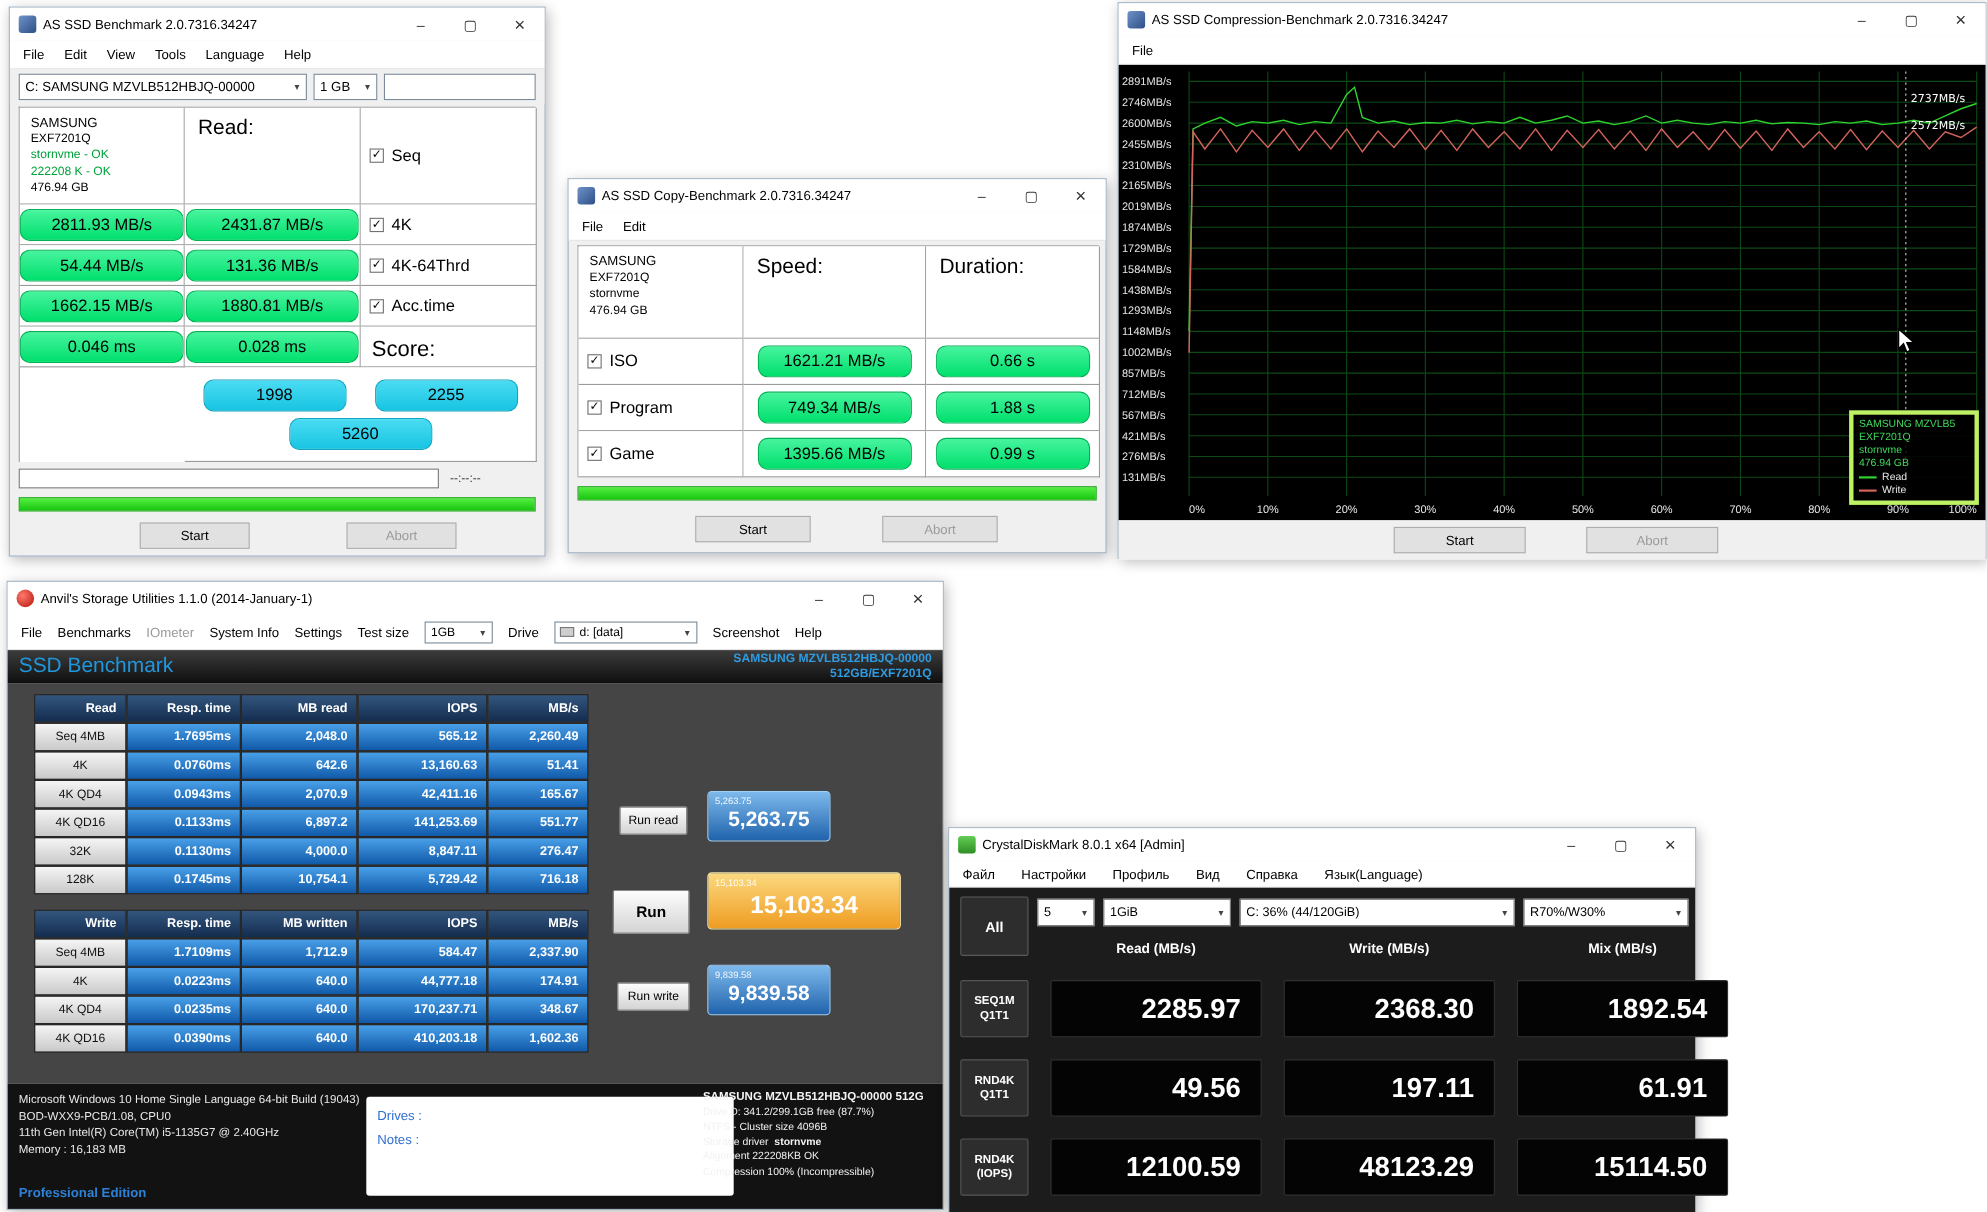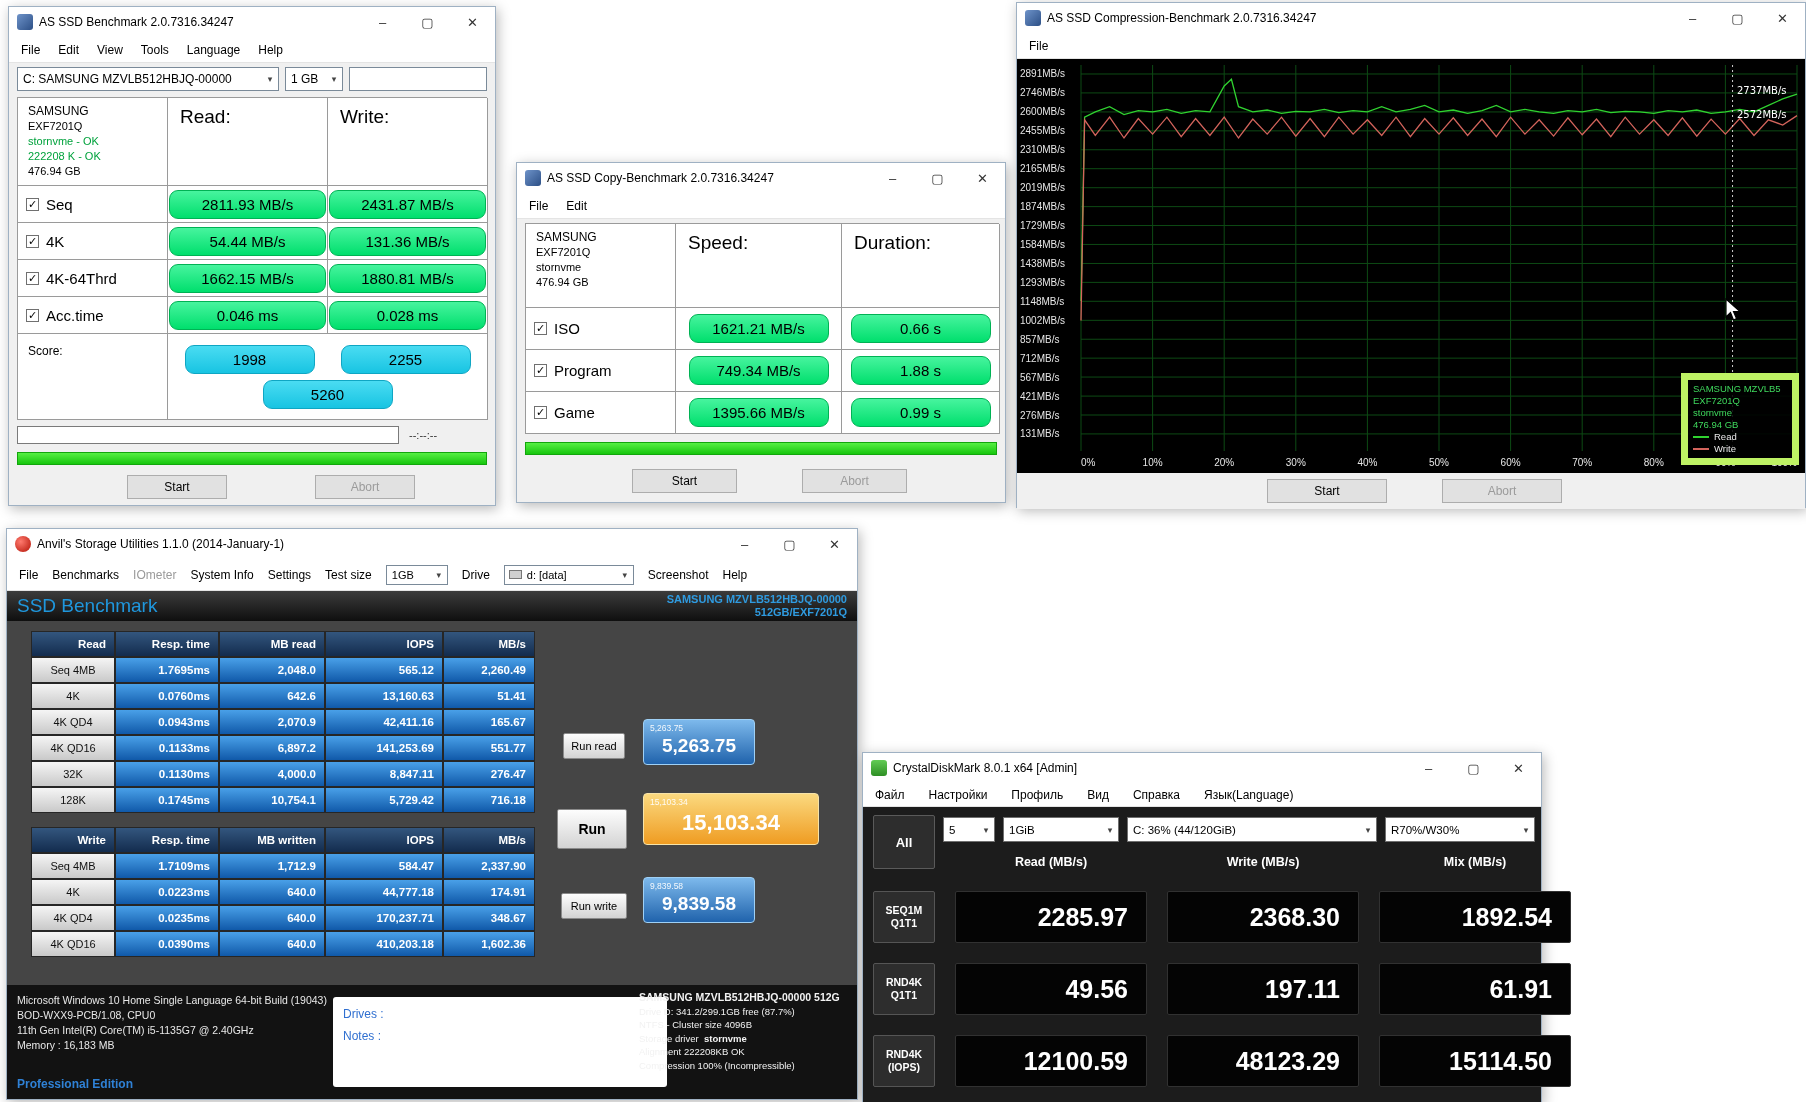--- a/index.html
+++ b/index.html
@@ -30,38 +30,38 @@
 .assd-grid{margin:2px 8px 0 8px;width:470px;display:grid;grid-template-columns:150px 160px 160px;
   grid-template-rows:88px 37px 37px 37px 37px 86px;border-top:1px solid #9a9a9a;border-left:1px solid #9a9a9a;background:#fff}
 .ac{border-right:1px solid #9a9a9a;border-bottom:1px solid #9a9a9a;background:#fff;display:flex;align-items:center;overflow:hidden}
 .dev-cell{flex-direction:column;align-items:flex-start;justify-content:flex-start;padding:6px 10px;line-height:15px;font-size:11px}
 .dev-vendor{font-size:12px}
 .ok{color:#00a23c}
 .col-head{font-size:19px;align-items:flex-start;padding:8px 0 0 12px}
 .lbl-cell{font-size:15px;gap:0}
 .cb{width:13px;height:13px;border:1px solid #707070;background:#fff;font-size:11px;line-height:11px;display:flex;align-items:center;justify-content:center;margin:0 7px 0 8px;flex:none}
 .val-cell .pill{width:157px;margin:0 auto}
-.score-lbl{font-size:12px;align-items:flex-start;padding:10px 0 12px 10px}
+.score-lbl{font-size:20px;align-items:flex-start;padding:10px 0 12px 10px}
 .score-cell{grid-column:2/4;flex-direction:column;justify-content:center;gap:6px}
 .score-row{display:flex;gap:26px}
 .score-row .pill{width:130px}
 .pill.total{width:130px}
 .prog-row{display:flex;align-items:center;gap:10px;padding:6px 8px 0 8px}
 .prog-thin{width:382px;height:18px;background:#fff;border:1px solid #7a7a7a}
 .eta{font-size:11px;color:#333}
 .green-bar{height:13px;margin:8px 8px 0 8px;background:linear-gradient(#55ef42,#17c60e);border:1px solid #12a50c}
 
 .copy-grid{margin:4px 8px 0 8px;width:474px;display:grid;grid-template-columns:150px 166px 158px;
   grid-template-rows:84px 42px 42px 42px;border-top:1px solid #9a9a9a;border-left:1px solid #9a9a9a;background:#fff}
 .copy-grid .val-cell .pill{width:140px}
 
 #win-comp .chart-wrap{position:absolute;left:0;top:56px;width:788px;height:414px;background:#000}
 #comp-svg{display:block}
 .cursor-label{position:absolute;color:#fff;font-size:10px;font-family:"DejaVu Sans",sans-serif}
-.legend{position:absolute;left:664px;top:314px;width:118px;border:7px solid #bef264;background:rgba(0,0,0,.88);
+.legend{position:absolute;left:664px;top:314px;width:118px;border:4px solid #bef264;background:rgba(0,0,0,.88);
   padding:3px 5px;font-size:9.5px;color:#3fd95d;line-height:12px}
 .legend .lrow{display:flex;align-items:center;gap:5px;color:#e8e8e8}
 .lswatch{width:16px;height:2px;flex:none}
 .comp-strip{position:absolute;left:0;top:470px;width:100%;height:36px;background:#f0f0f0}
 
 #win-anvil .menubar{height:32px;gap:14px}
 .mi-gray{color:#9a9a9a}
 .anvil-band{position:absolute;left:0;top:62px;width:100%;height:30px;background:linear-gradient(#3c3c3c,#0f0f0f);display:flex;align-items:center;padding:0 10px}
 .anvil-heading{color:#1f97dd;font-size:19px;font-weight:normal}
 .anvil-dev{margin-left:auto;text-align:right;color:#2f9be0;font-weight:bold;font-size:11px;line-height:13px}
@@ -132,21 +132,20 @@
   </div>
   <div class="assd-grid">
     <div class="ac dev-cell">
       <div class="dev-vendor">SAMSUNG</div>
       <div>EXF7201Q</div>
       <div class="ok">stornvme - OK</div>
       <div class="ok">222208 K - OK</div>
       <div>476.94 GB</div>
     </div>
     <div class="ac col-head">Read:</div>
-    <div class="ac col-head">Write:</div>
 
     <div class="ac lbl-cell">
         <span class="cb">✓</span>
         <span>Seq</span>
       </div>
     <div class="ac val-cell">
         <div class="pill green">2811.93 MB/s</div>
       </div>
     <div class="ac val-cell">
         <div class="pill green">2431.87 MB/s</div>

